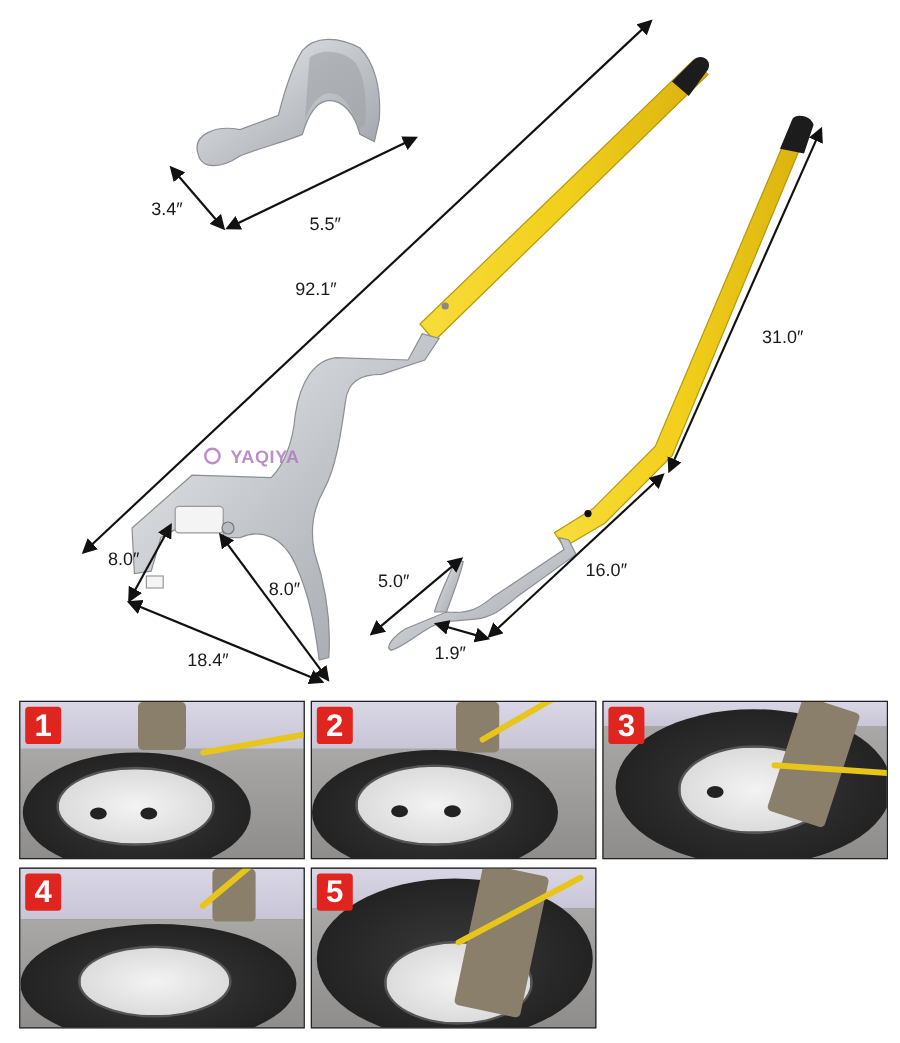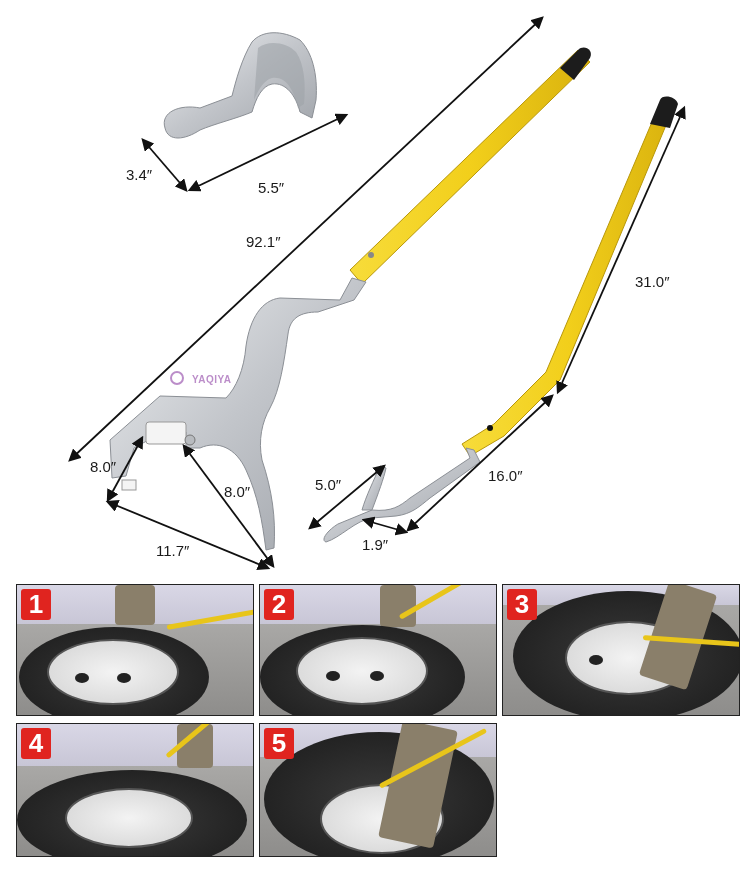--- a/index.html
+++ b/index.html
@@ -1,19 +1,19 @@
 <!DOCTYPE html>
 <html><head>
   <meta charset="utf-8">
   <style>
     html, body { margin: 0; padding: 0; background: #ffffff; }
     body { width: 750px; height: 869px; position: relative; overflow: hidden; font-family: "Liberation Sans", sans-serif; }
     #diagram { position: absolute; left: 0; top: 0; width: 750px; height: 580px; }
     .dim-label { position: absolute; font-size: 15px; color: #1a1a1a; font-family: "Liberation Sans", sans-serif; white-space: nowrap; }
-    .watermark { position: absolute; left: 170px; top: 373px; font-size: 10px; font-weight: bold; color: #b07ac0; opacity: 0.85; letter-spacing: 0.5px; font-family: "Liberation Sans", sans-serif; }
+    .watermark { position: absolute; left: 170px; top: 373px; font-size: 15px; font-weight: bold; color: #b07ac0; opacity: 0.85; letter-spacing: 0.5px; font-family: "Liberation Sans", sans-serif; }
     .watermark .pin { display: inline-block; width: 10px; height: 10px; border: 2px solid #b07ac0; border-radius: 50%; margin-right: 8px; vertical-align: middle; position: relative; top: -2px; }
     .photo { position: absolute; border: 1.5px solid #222; overflow: hidden; background: #7f7f82; box-sizing: border-box; }
     .photo .floor { position: absolute; left: 0; right: 0; bottom: 0; top: 30%; background: linear-gradient(180deg, #a9a8a6 0%, #8e8d8b 100%); }
     .photo .banner { position: absolute; left: 0; right: 0; top: 0; height: 30%; background: linear-gradient(180deg, #d9d7e6 0%, #c8c6d6 100%); }
     .photo .tire { position: absolute; border-radius: 50%; background: radial-gradient(ellipse at center, #3a3a3a 0%, #262626 60%, #1a1a1a 100%); }
     .photo .rim { position: absolute; border-radius: 50%; background: radial-gradient(ellipse at center, #f3f3f3 0%, #dcdcdc 70%, #9a9a9a 100%); border: 2px solid #555; }
     .photo .hole { position: absolute; width: 14px; height: 10px; border-radius: 50%; background: #222; }
     .photo .leg { position: absolute; background: #8a7f6a; border-radius: 4px; }
     .photo .bar { position: absolute; height: 5px; background: #e8c51a; border-radius: 3px; transform-origin: left center; }
     .badge { position: absolute; left: 4px; top: 4px; width: 30px; height: 31px; background: #e0241f; border-radius: 3px; color: #ffffff; font-weight: bold; font-size: 26px; line-height: 31px; text-align: center; font-family: "Liberation Sans", sans-serif; }
@@ -78,21 +78,21 @@
   </g>
 </svg>
 
 <div class="watermark"><span class="pin"></span><span>YAQIYA</span></div>
 
 <div class="dim-label" style="left:126px; top:166px;">3.4″</div>
 <div class="dim-label" style="left:258px; top:179px;">5.5″</div>
 <div class="dim-label" style="left:246px; top:233px;">92.1″</div>
 <div class="dim-label" style="left:90px; top:458px;">8.0″</div>
 <div class="dim-label" style="left:224px; top:483px;">8.0″</div>
-<div class="dim-label" style="left:156px; top:542px;">11.7″</div>
+<div class="dim-label" style="left:156px; top:542px;">18.4″</div>
 <div class="dim-label" style="left:635px; top:273px;">31.0″</div>
 <div class="dim-label" style="left:488px; top:467px;">16.0″</div>
 <div class="dim-label" style="left:315px; top:476px;">5.0″</div>
 <div class="dim-label" style="left:362px; top:536px;">1.9″</div>
 
 <div class="photo" style="left:16px; top:584px; width:238px; height:132px;">
   <div class="banner"></div>
     <div class="floor"></div>
   <div class="leg" style="left:98px; top:0; width:40px; height:40px;"></div>
   <div class="bar" style="left:150px; top:40px; width:90px; transform: rotate(-10deg);"></div>

